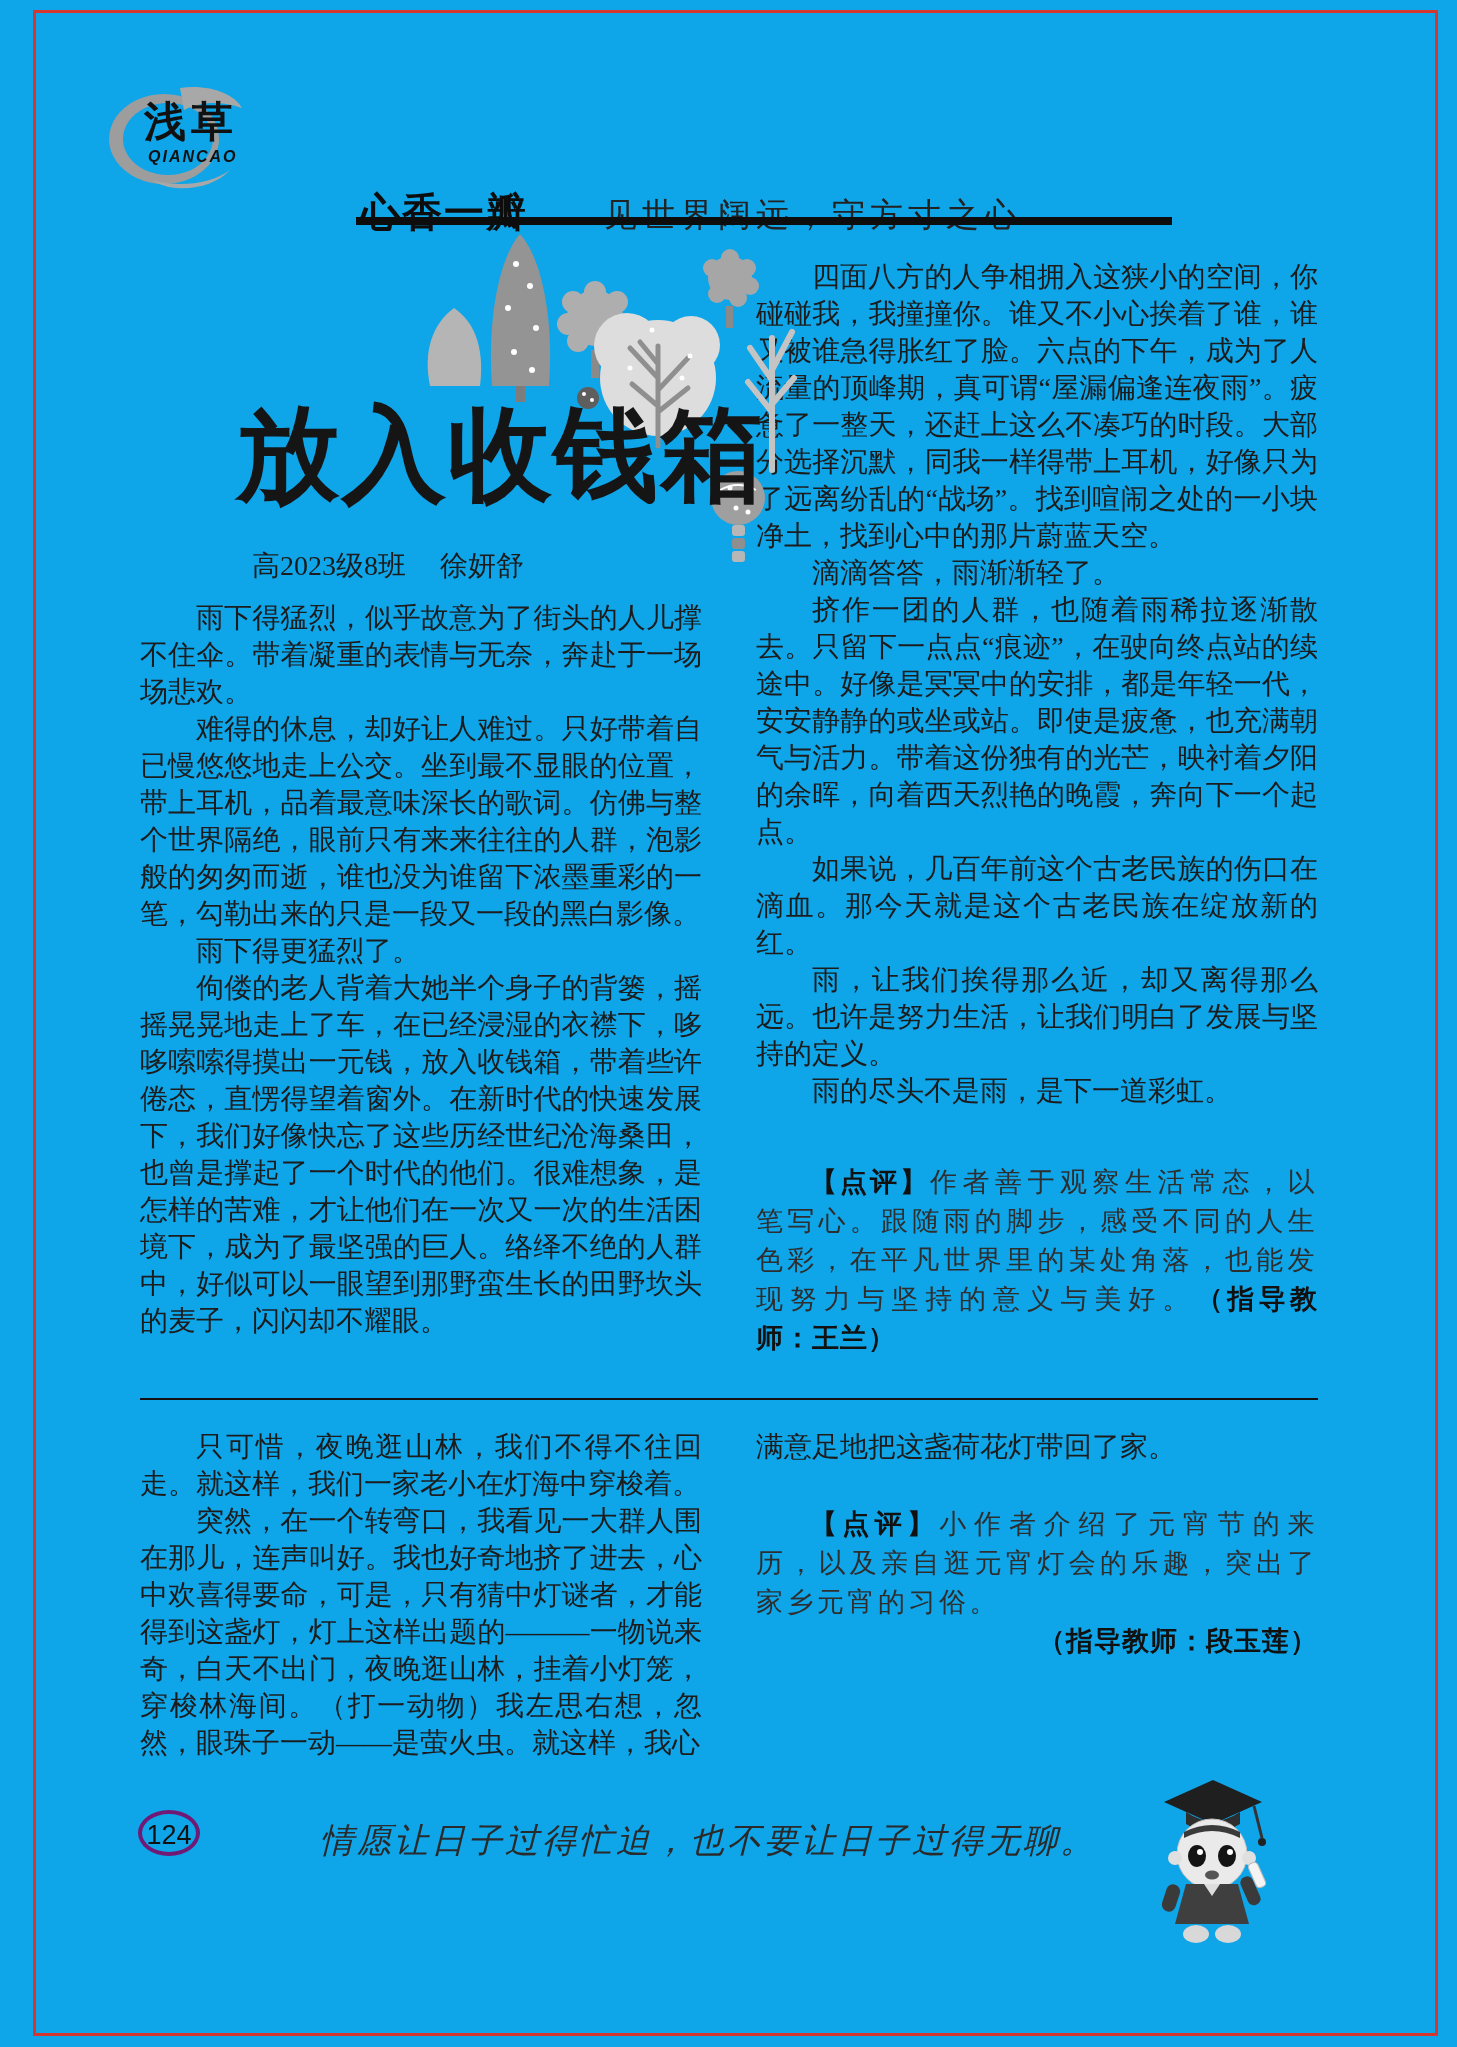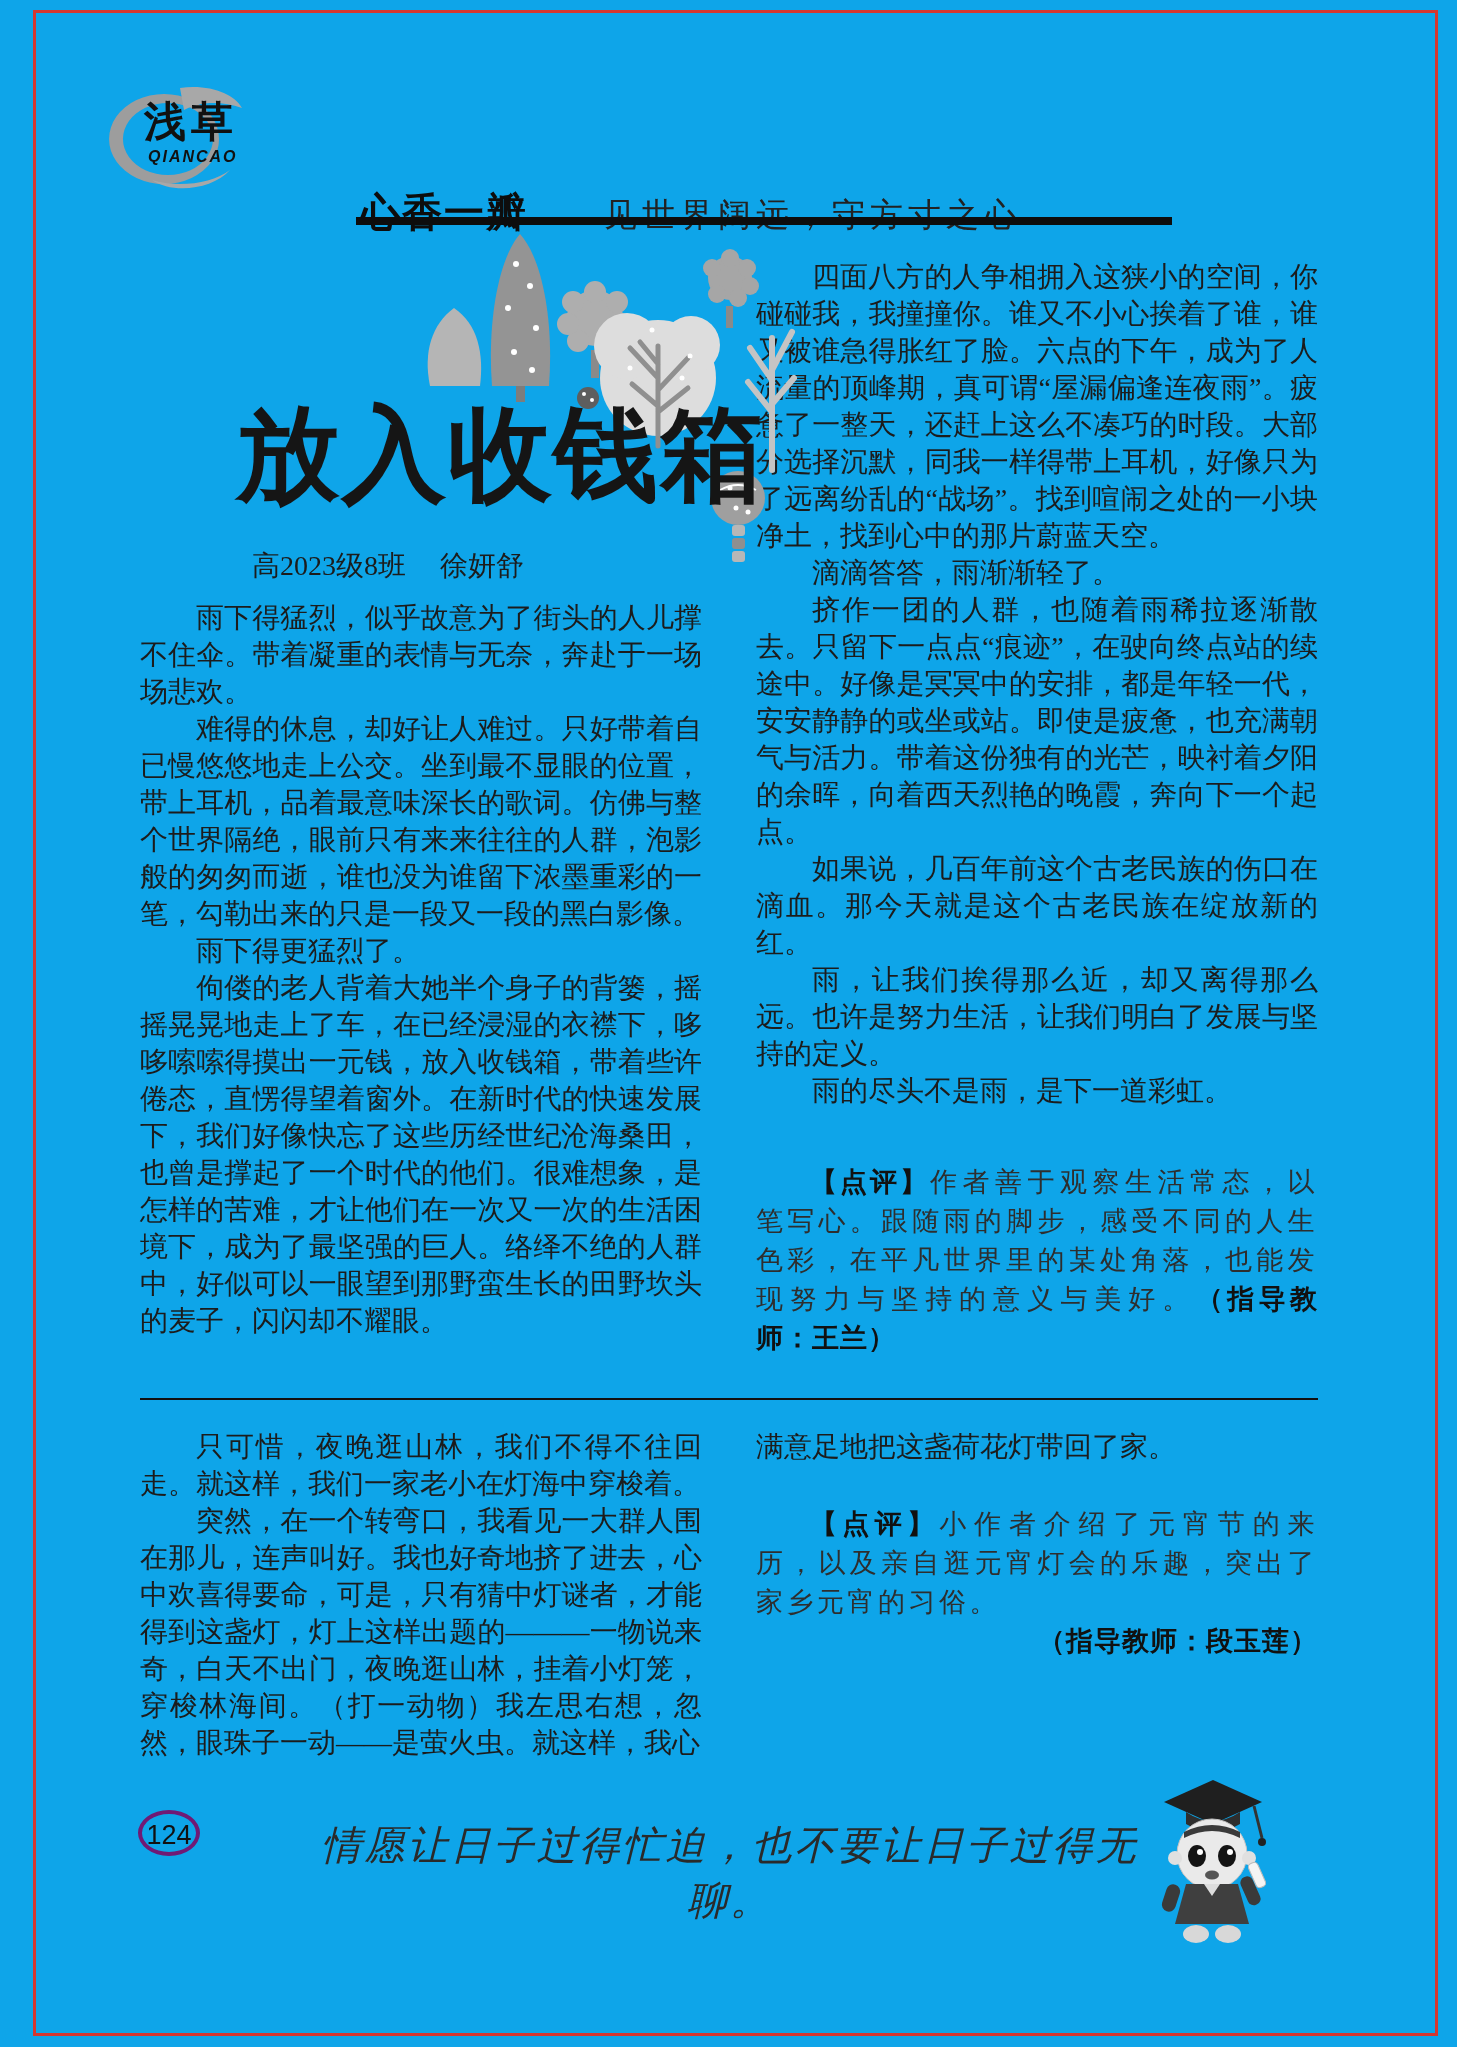--- a/index.html
+++ b/index.html
@@ -47,22 +47,22 @@
   }
   .comment2 .c-teacher{float:right;}
   .divider{position:absolute;left:140px;top:1398px;width:1178px;height:2px;background:#111;}
   
   .page-num{
     position:absolute;left:138px;top:1810px;width:62px;height:46px;border:4px solid #701a75;
     border-radius:50%;box-sizing:border-box;text-align:center;line-height:42px;
     font-family:"Liberation Sans","DejaVu Sans",sans-serif;font-size:27px;color:#111;
   }
   .footer-quote{
-    position:absolute;left:320px;top:1818px;width:820px;text-align:center;
-    font-size:40px;font-style:italic;letter-spacing:3px;color:#2a2a2a;
+    position:absolute;left:320px;top:1818px;width:820px;text-align:left;
+    font-size:34px;font-style:italic;letter-spacing:3px;color:#2a2a2a;
   }
   .mascot{position:absolute;left:1146px;top:1776px;}
 </style>
 </head>
 <body>
 
 <div class="page">
   <div class="red-frame"></div>
 
   <div class="logo">

